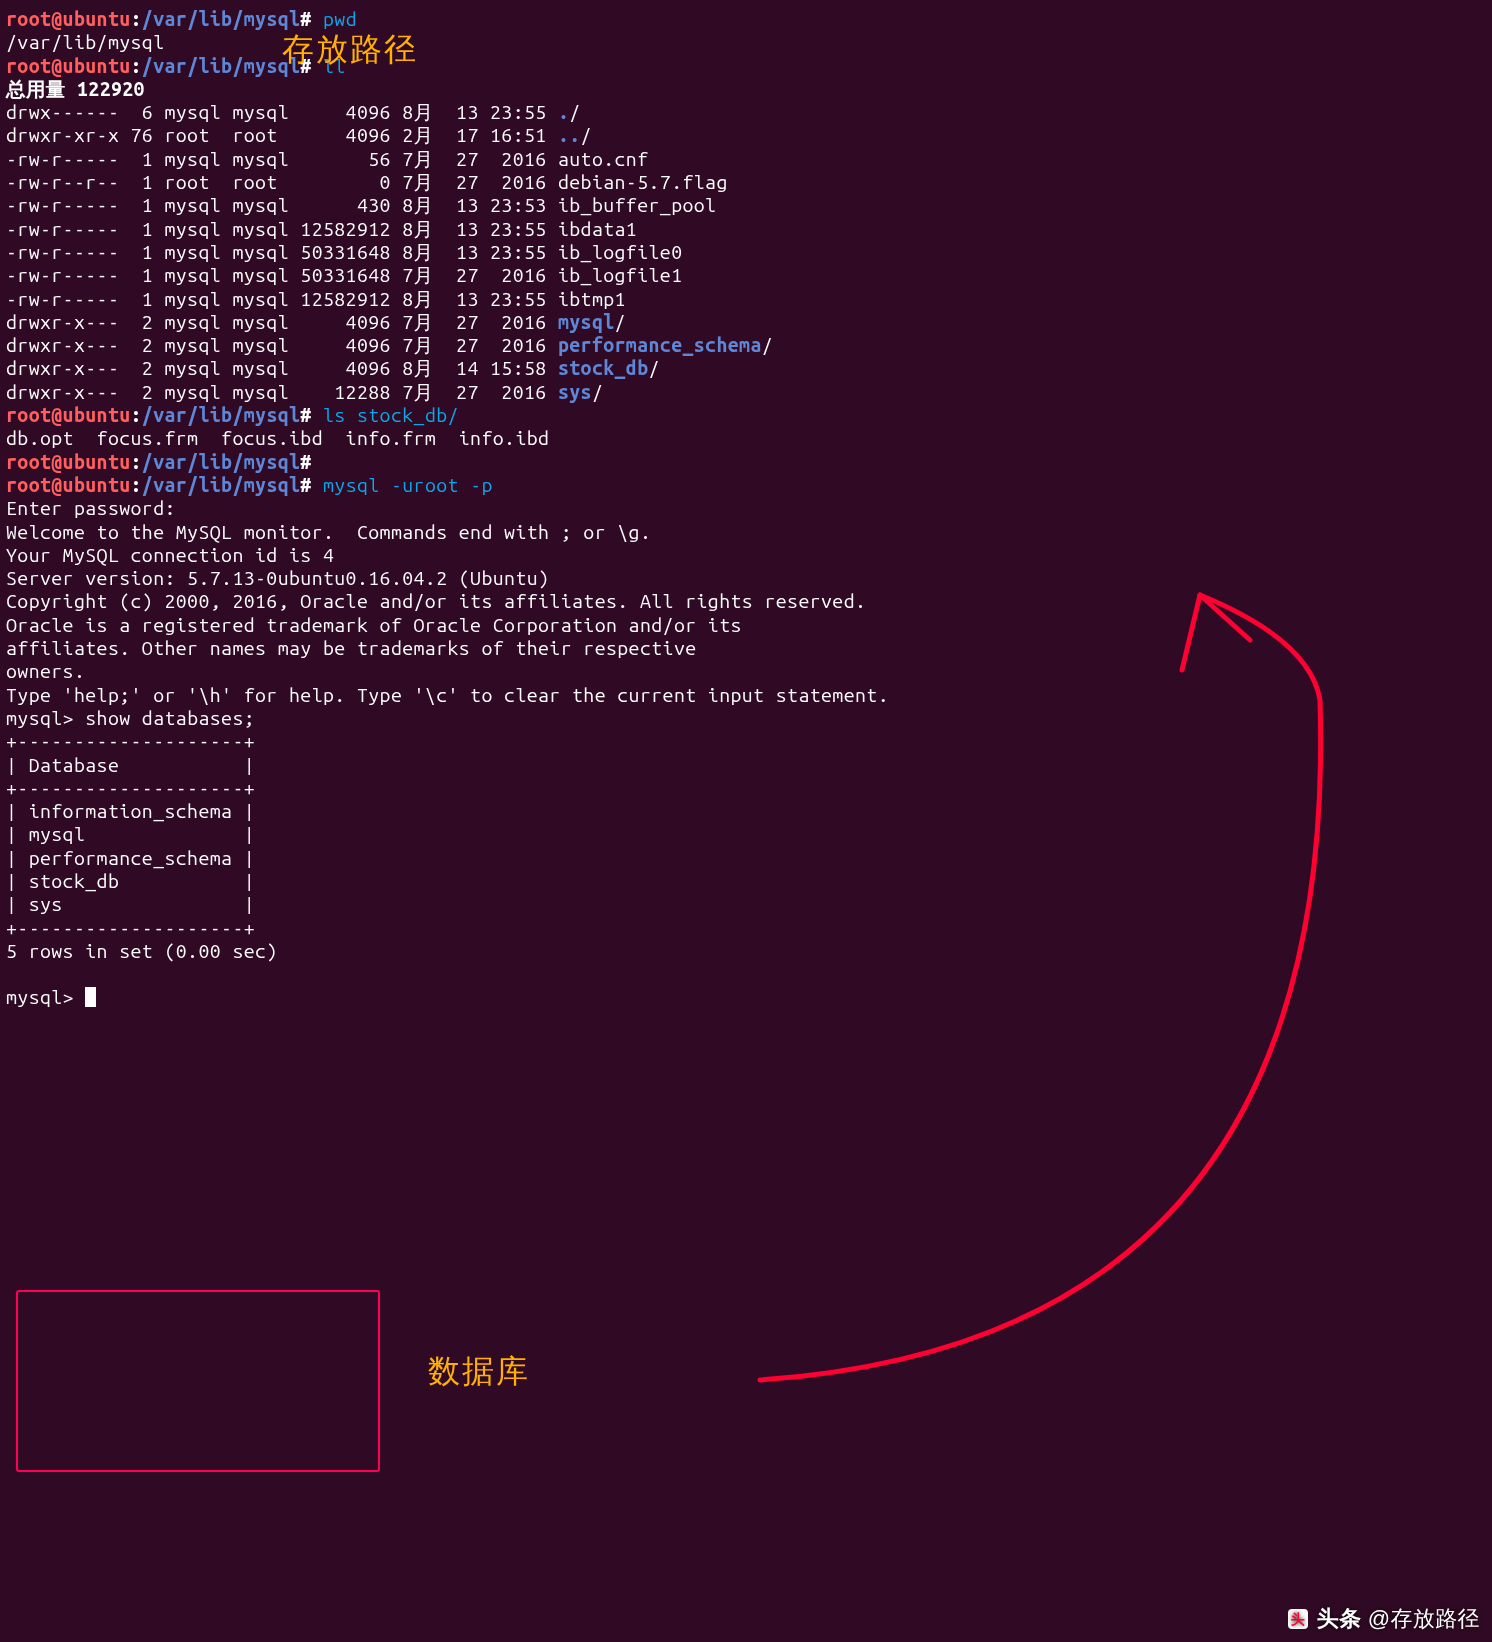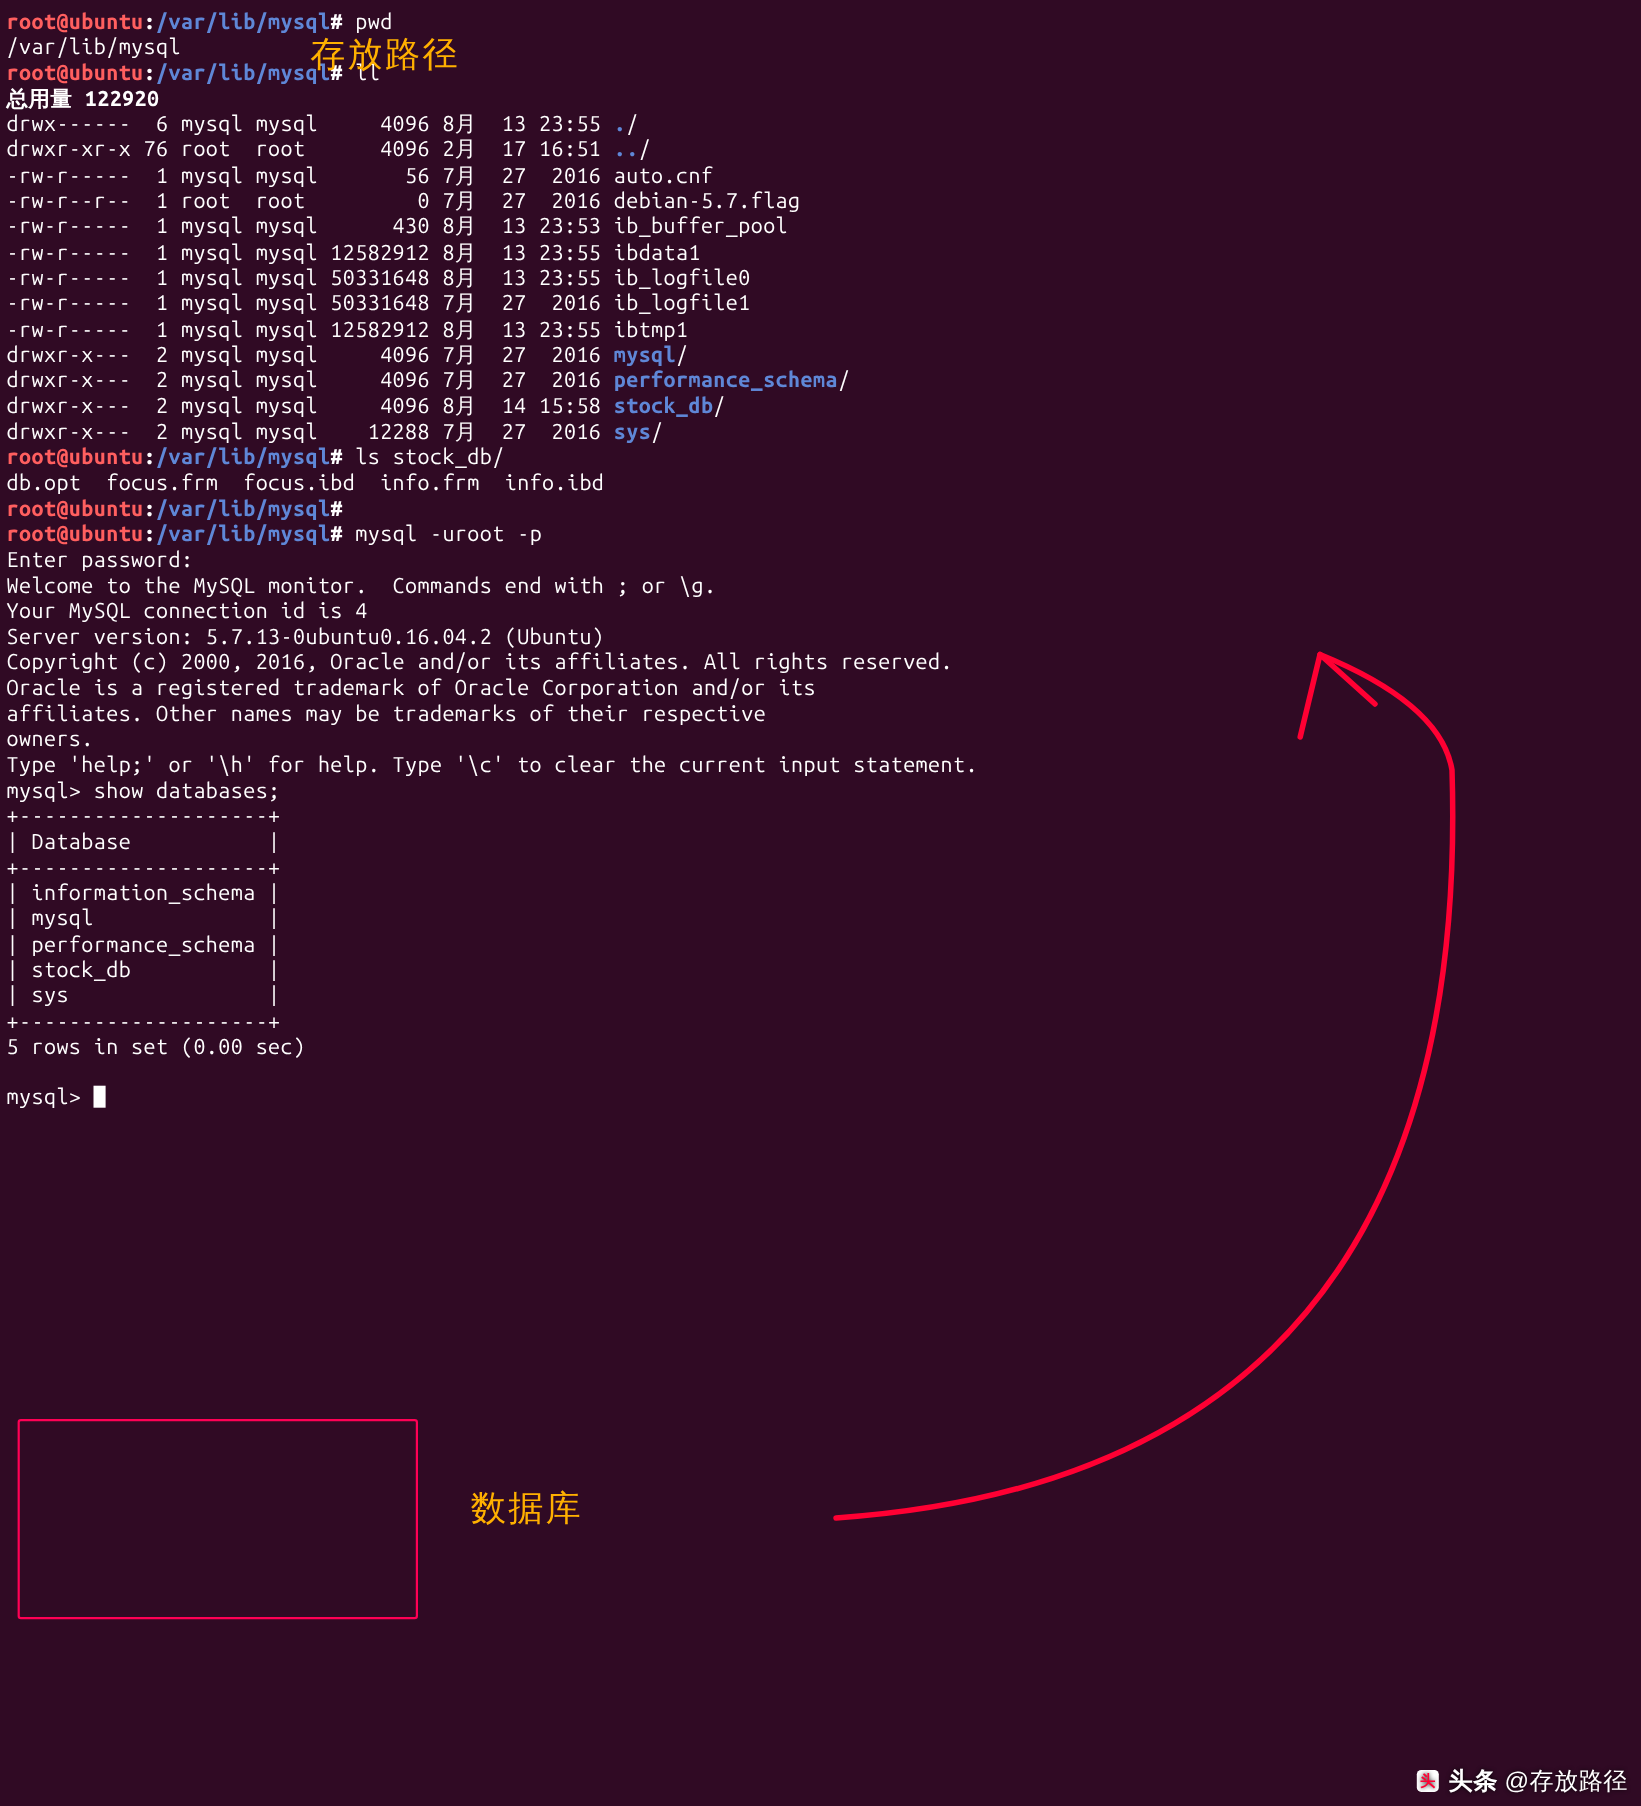--- a/index.html
+++ b/index.html
@@ -17,21 +17,21 @@
     position: relative;
     letter-spacing: 0.4px;
   }
   .terminal {
     padding: 8px 6px;
     white-space: pre;
   }
   .prompt-user { color: #ff5f5f; font-weight: bold; margin-top: 45px; }
   .prompt-path { color: #5f87d7; font-weight: bold; }
   .prompt-punct { color: #ffffff; font-weight: bold; }
-  .cmd { color: #ffffff; }
+  .cmd { color: #0ea5e9; }
   .dir { color: #5f87d7; font-weight: bold; }
   .plain { color: #ffffff; }
   .bold { font-weight: bold; }
   .cursor {
     display: inline-block;
     width: 11px;
     height: 20px;
     background: #ffffff;
     vertical-align: text-bottom;
     margin-bottom: 1px;

